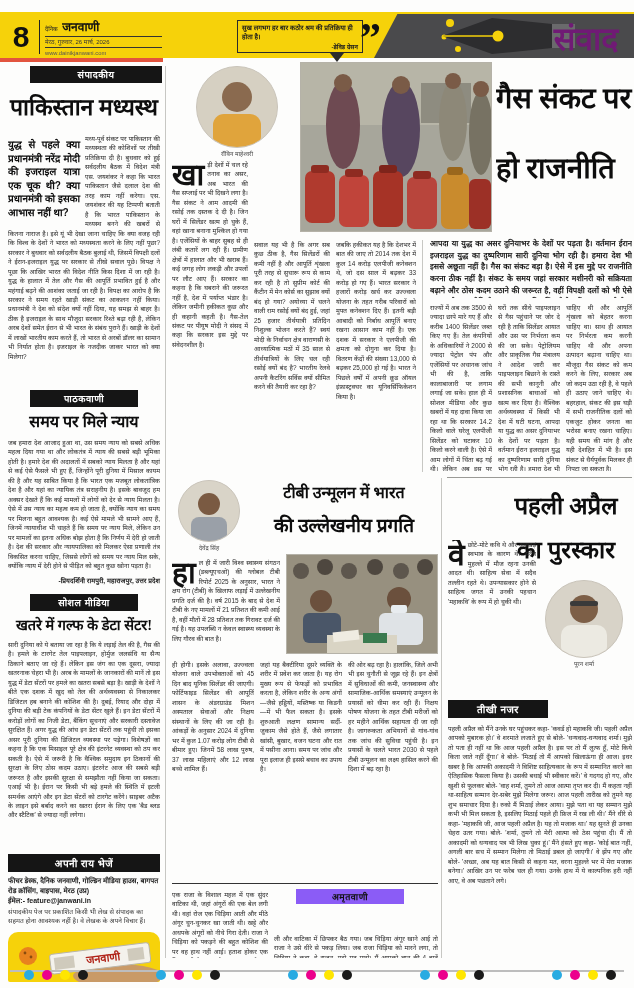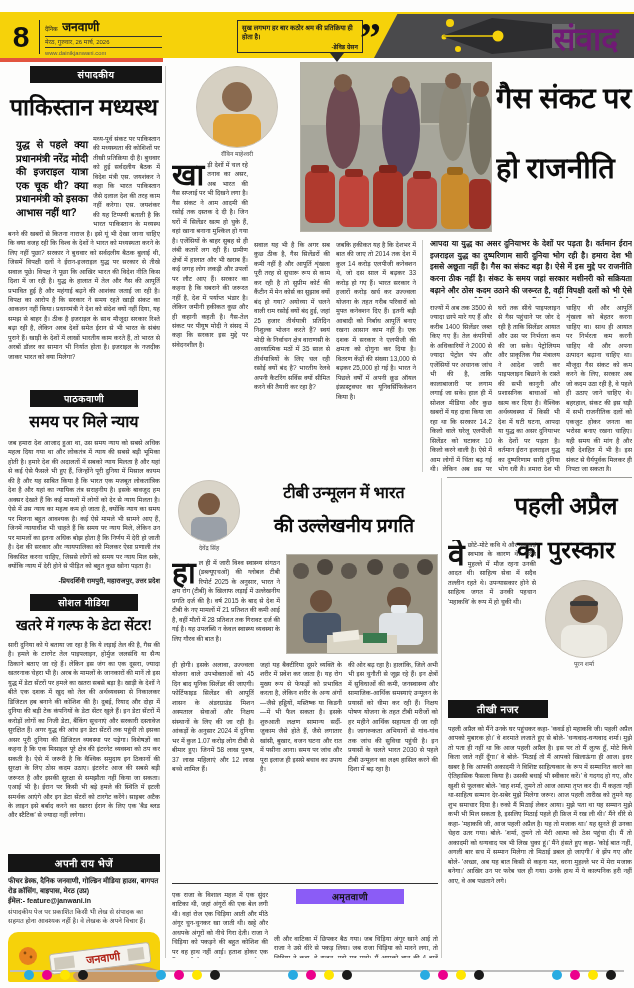--- a/index.html
+++ b/index.html
@@ -5,21 +5,21 @@
 *{margin:0;padding:0;box-sizing:border-box}
 html,body{background:#e9e9e9}
 body{font-family:"Liberation Sans","DejaVu Sans",sans-serif}
 .page{position:relative;width:634px;height:988px;margin:0 auto;background:#fdfdfc;overflow:hidden}
 .abs{position:absolute}
 .btxt{font-size:6.4px;line-height:1.48;text-align:justify;color:#2c2c2c;overflow:hidden}
 .kicker{background:#151515;color:#fff;font-weight:bold;text-align:center;font-size:9.5px;display:flex;align-items:center;justify-content:center;letter-spacing:.5px}
 .kicker-y{background:#8b5cf6;color:#111}
 .hl{font-family:"Liberation Serif","DejaVu Serif",serif;font-weight:bold;color:#0d0d0d;text-align:center;overflow:hidden}
 .dc{float:left;font-size:30px;font-weight:bold;line-height:.85;margin:2px 3px 0 0;color:#111;font-family:"Liberation Serif",serif}
-.pq{float:left;width:72px;font-size:10px;font-weight:bold;line-height:1.35;margin:4px 5px 2px 8px;color:#0e0e0e}
+.pq{float:left;width:72px;font-size:10px;font-weight:bold;line-height:1.35;margin:4px 5px 2px 0;color:#0e0e0e}
 .avatar{border-radius:50%;overflow:hidden;border:1px solid #c9c4ba;background:#cfc9bd}
 .cap{font-size:6px;color:#444;text-align:center;overflow:hidden}
 .vrule{width:1px;background:#c7c7c3}
 .hrule{height:1px;background:#9a9a96}
 .sig{font-size:6.6px;font-weight:bold;text-align:right;color:#222}
 .dot{width:10px;height:10px;border-radius:50%;display:inline-block;margin-right:8px}
 </style>
 </head>
 <body>
 

